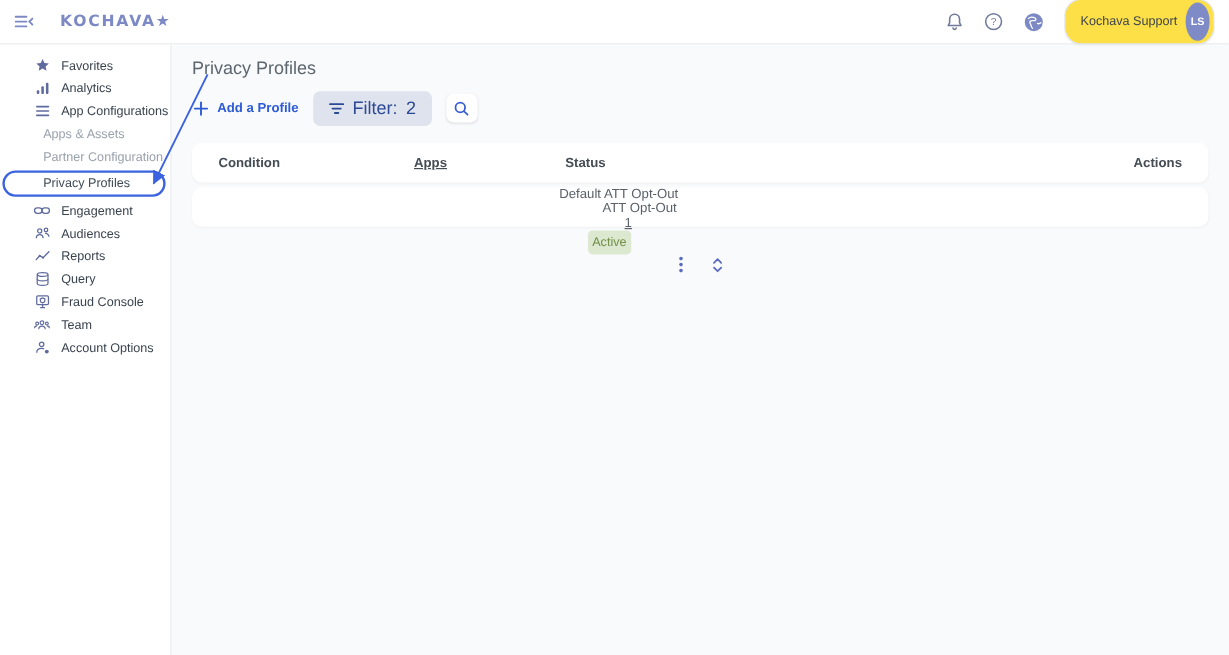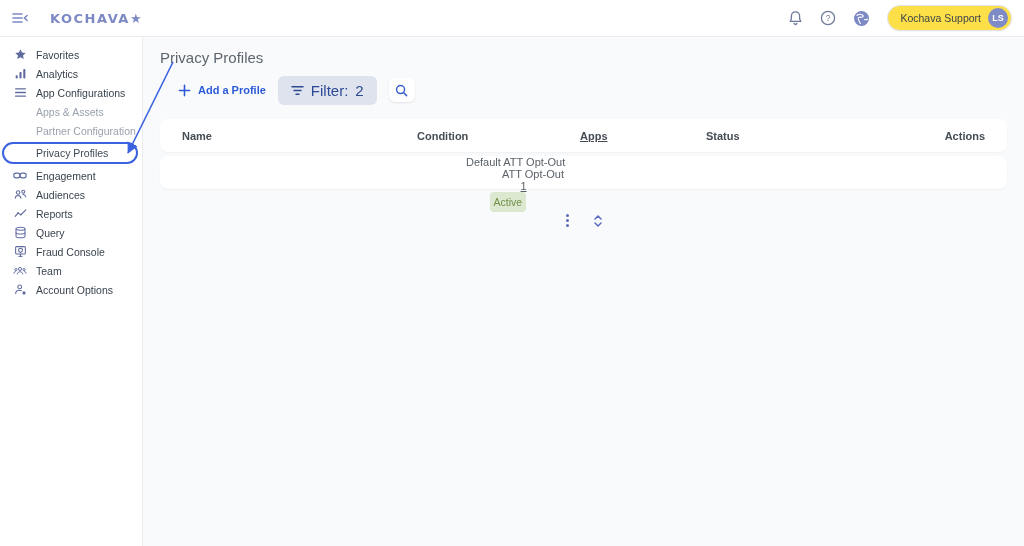--- a/index.html
+++ b/index.html
@@ -26,49 +26,49 @@
   .topbar-right { display:flex; align-items:center; gap:17px; }
   .tb-icon { display:flex; align-items:center; cursor:pointer; }
   .support-pill {
     display:flex; align-items:center; gap:7px;
     background:#fde047; border:1px solid #e1e3e8; border-radius:14px;
     padding:2px 3px 2px 12px; cursor:pointer;
     box-shadow:0 1px 1px rgba(20,30,60,0.03);
   }
   .support-label { font-size:10.5px; color:#3c434b; }
   .avatar {
-    width:20px; height:20px; border-radius:50%;
+    width:20px; height:32px; border-radius:50%;
     background:#7f8bc7; color:#ffffff; font-size:9px; font-weight:bold;
     display:flex; align-items:center; justify-content:center;
   }
   
   .sidebar {
     position:absolute; top:37px; left:0; bottom:0; width:143px;
     background:#ffffff; border-right:1px solid #eaebef;
     padding-top:8px; z-index:4;
   }
   .side-item {
     display:flex; align-items:center; gap:9px;
-    height:19px; padding-left:13px; cursor:pointer;
+    height:19px; padding-left:28px; cursor:pointer;
     font-size:10.5px; color:#39434e; white-space:nowrap;
   }
   .side-item .ic { width:14px; display:flex; justify-content:center; }
   .side-sub { padding-left:36px; color:#9aa2ad; }
   .side-selected {
     margin:2px 4px 2px 2px; height:22px;
     border:2px solid #3b63e0; border-radius:11px;
     padding-left:32px; color:#3f4a55;
   }
   
   .main { position:absolute; top:37px; left:143px; right:0; bottom:0; background:#f9fafb; }
   .page-title { margin:12px 0 0 17px; font-size:15px; color:#5d666f; }
   .toolbar { display:flex; align-items:center; gap:12px; margin:12px 0 0 17px; height:24px; }
   .add-btn {
     display:flex; align-items:center; gap:7px; cursor:pointer;
-    color:#2d5bd8; font-size:11px; font-weight:bold; padding-left:18px;
+    color:#2d5bd8; font-size:11px; font-weight:bold; padding-left:1px;
   }
   .filter-btn {
     display:flex; align-items:center; gap:7px; cursor:pointer;
     background:#dfe3ee; border-radius:6px; padding:6px 13px;
     color:#2c4a94; font-size:15px;
   }
   .search-btn {
     width:26px; height:24px; background:#ffffff; border-radius:6px;
     display:flex; align-items:center; justify-content:center; cursor:pointer;
     box-shadow:0 1px 2px rgba(20,30,60,0.10);
@@ -278,21 +278,20 @@
     <div class="search-btn">
       <svg width="13" height="13" viewBox="0 0 14 14" fill="none" stroke="#3b5fd0" stroke-width="1.6" stroke-linecap="round">
           <circle cx="6" cy="6" r="4.3"></circle>
           <line x1="9.4" y1="9.4" x2="12.5" y2="12.5"></line>
         </svg>
     </div>
   </div>
 
   <div class="table-wrap">
     <div class="t-card t-head">
-      <span class="col-name">Name</span>
       <span class="col-cond">Condition</span>
       <span class="col-apps">Apps</span>
       <span class="col-status">Status</span>
       <span class="col-actions">Actions</span>
     </div>
     <div class="t-card t-row">
       <span class="col-name">Default ATT Opt-Out</span>
       <span class="col-cond">ATT Opt-Out</span>
       <span class="col-apps">1</span>
       <span class="col-status">

